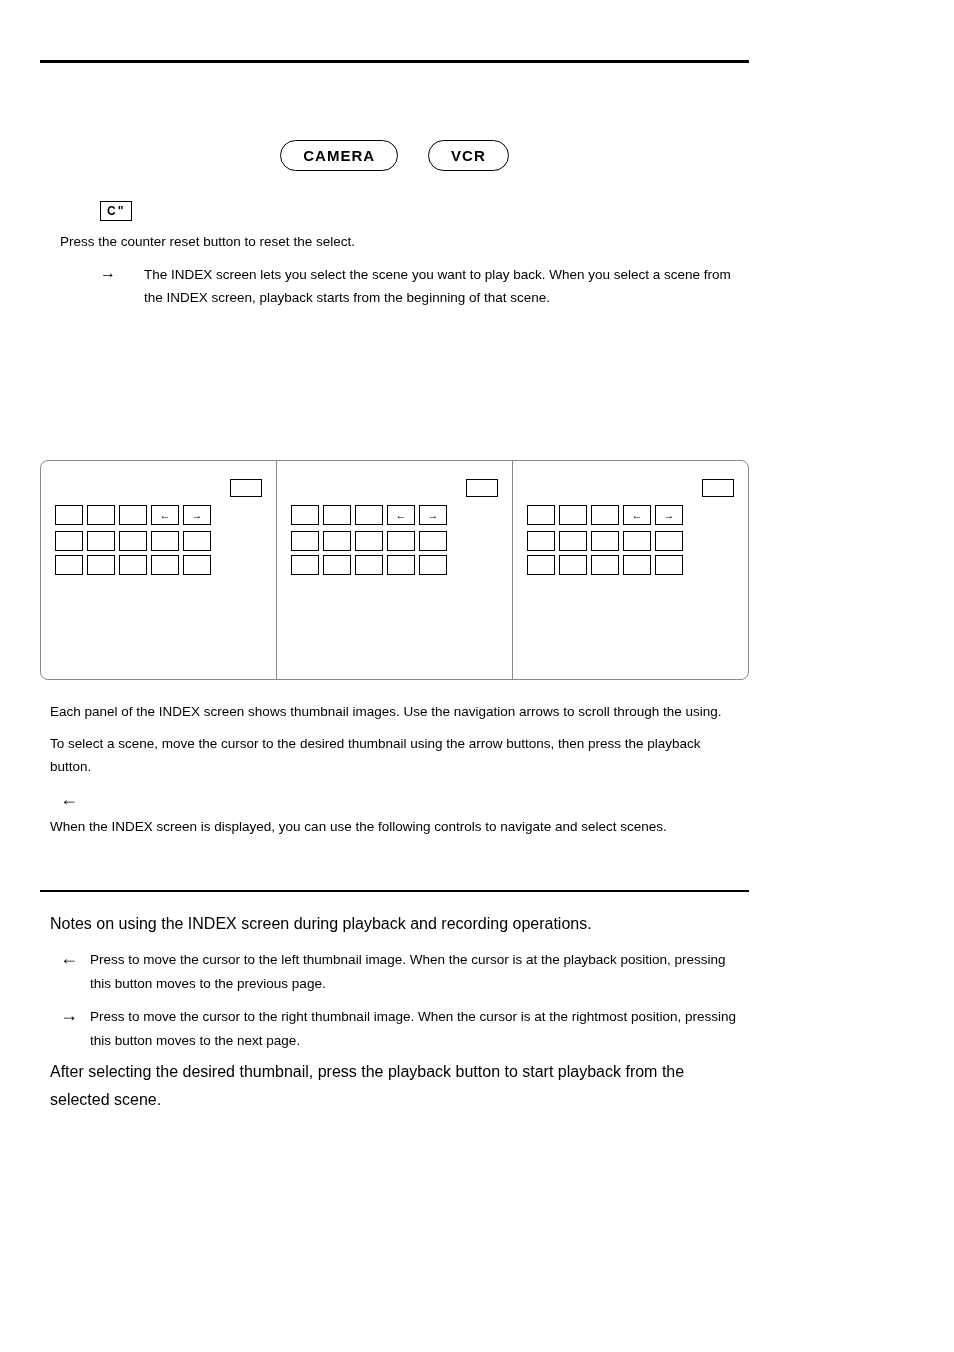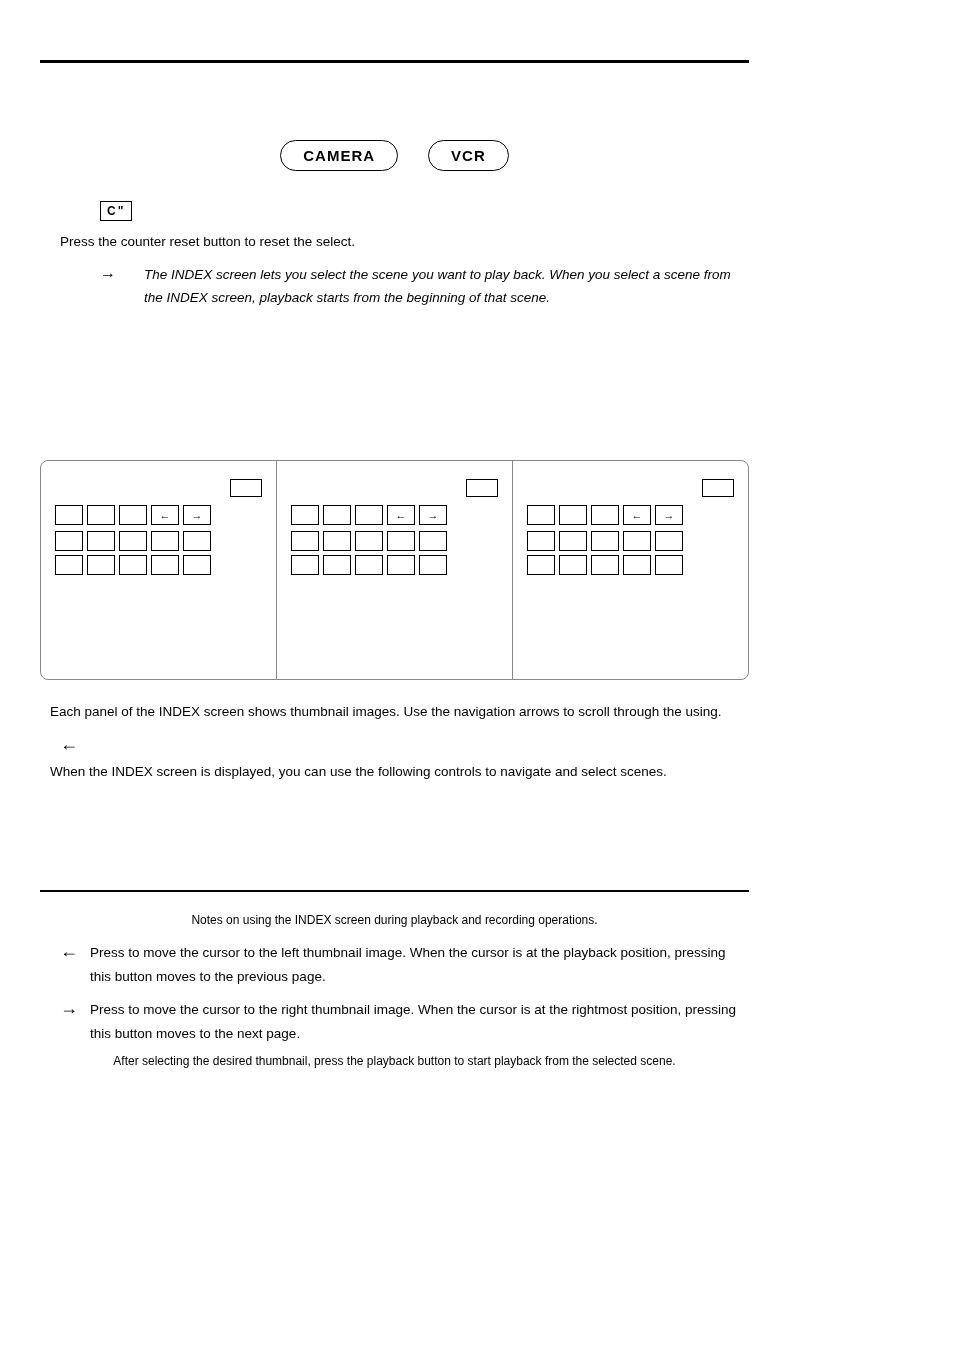--- a/index.html
+++ b/index.html
@@ -92,21 +92,20 @@
       display: inline-block;
       margin-right: 8px;
       font-size: 16px;
       font-weight: bold;
     }
 
     .inline-text {
       font-size: 13.5px;
       line-height: 1.7;
       margin-left: 20px;
-      font-style: italic;
     }
 
     
     .panels-container {
       position: absolute;
       top: 460px;
       left: 40px;
       right: 40px;
       border: 1.5px solid #888;
       border-radius: 8px;
@@ -206,25 +205,24 @@
 
     
     .section3 {
       position: absolute;
       top: 910px;
       left: 40px;
       right: 40px;
     }
 
     .section3-text {
-      font-size: 12px;
+      font-size: 16px;
       line-height: 1.75;
       margin-bottom: 8px;
       padding: 0 10px;
-      text-align: center;
     }
 
     .arrow-row {
       display: flex;
       align-items: flex-start;
       margin: 10px 0 5px 20px;
     }
 
     .arrow-symbol {
       font-size: 18px;
@@ -339,20 +337,21 @@
         <div class="small-box"></div>
         <div class="small-box"></div>
         <div class="small-box"></div>
       </div>
     </div>
 
   </div>
 
   <div class="section2">
     <div class="section2-text">Each panel of the INDEX screen shows thumbnail images. Use the navigation arrows to scroll through the using.</div>
+    <div class="section2-text">To select a scene, move the cursor to the desired thumbnail using the arrow buttons, then press the playback button.</div>
 
     <div class="arrow-row">
       <span class="arrow-symbol">←</span>
     </div>
 
     <div class="section2-text">When the INDEX screen is displayed, you can use the following controls to navigate and select scenes.</div>
   </div>
 
   <div class="mid-rule"></div>
 

